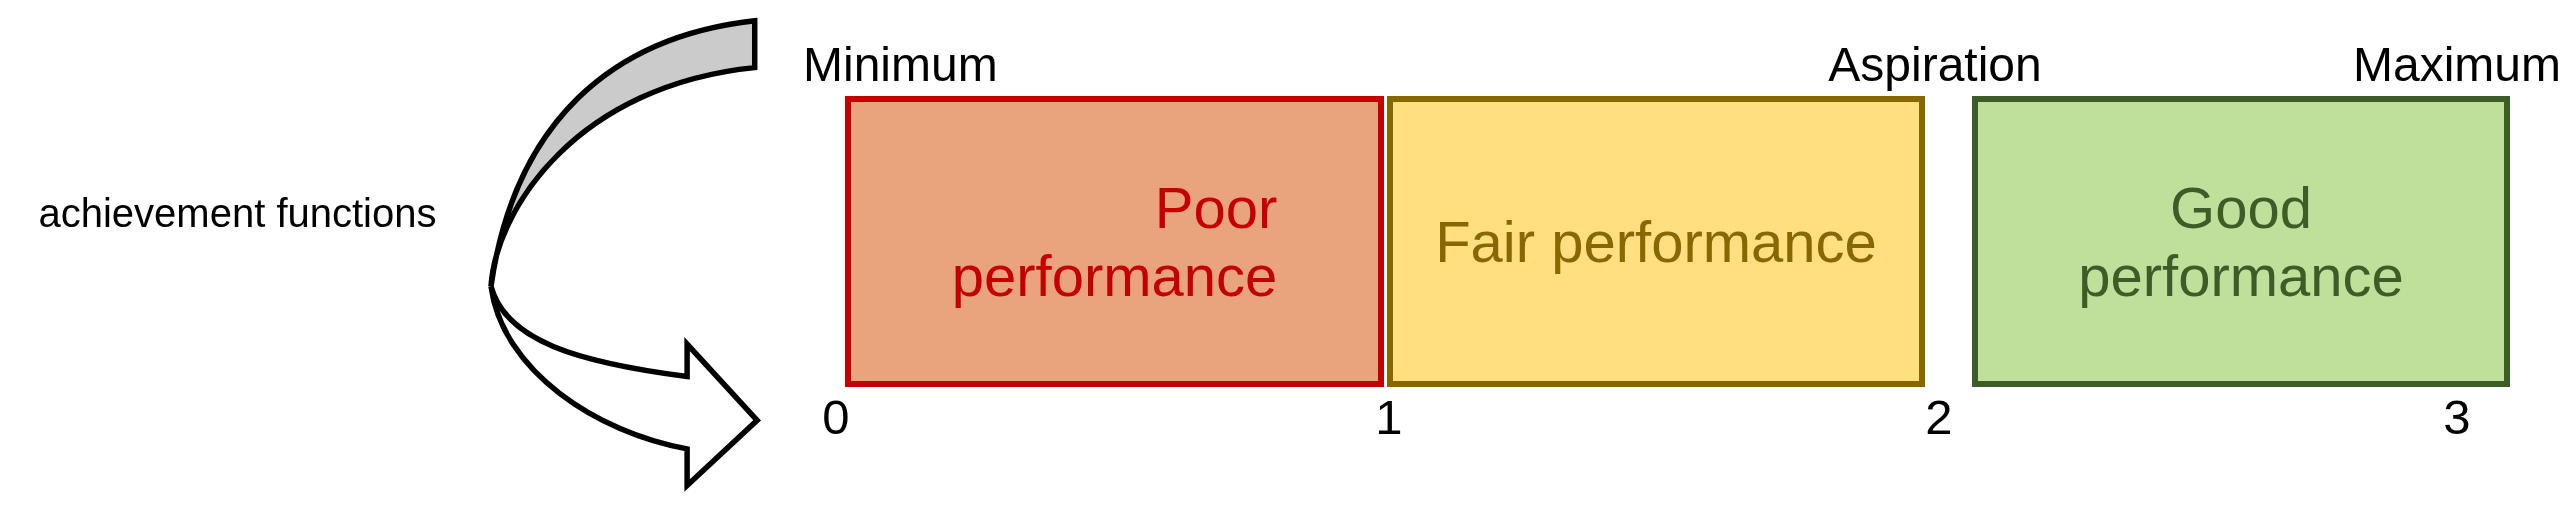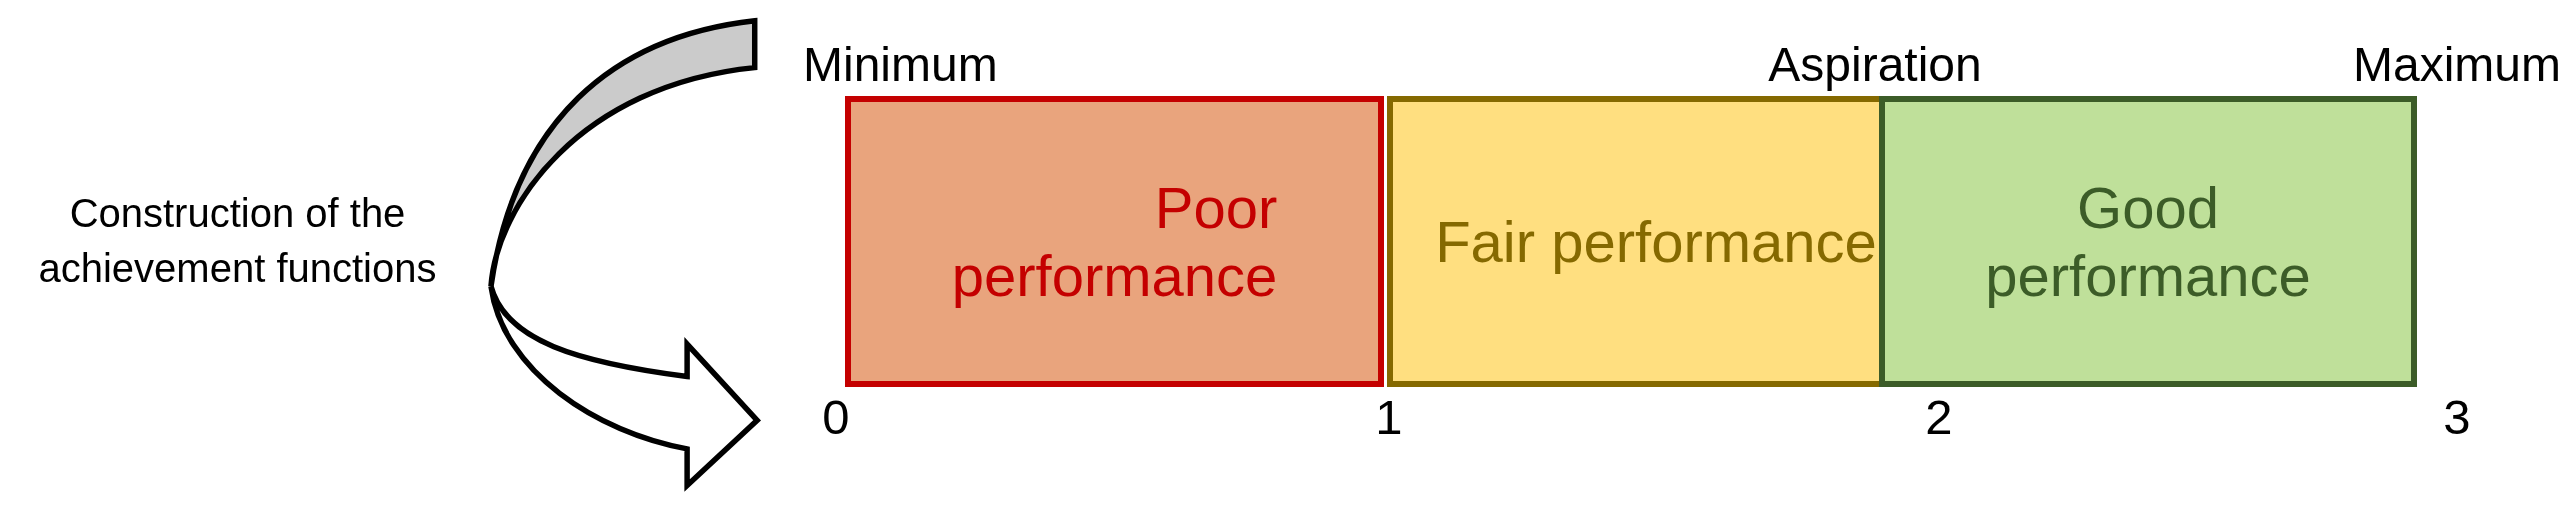--- a/index.html
+++ b/index.html
@@ -72,43 +72,42 @@
     border-color: var(--poor-border, #C40000);
   }
   .box-poor .box-text { color: var(--poor-text, #C40000); text-align: right; }
   .box-fair {
     left: 1387px; width: 538px;
     background: var(--fair-fill, #FFDF80);
     border-color: var(--fair-border, #856900);
   }
   .box-fair .box-text { color: var(--fair-text, #856900); }
   .box-good {
-    left: 1879px; width: 538px;
+    left: 1972px; width: 538px;
     background: var(--good-fill, #BFE09A);
     border-color: var(--good-border, #3C5C28);
   }
   .box-good .box-text { color: var(--good-text, #3C5C28); }
 </style>
 </head>
 <body>
 
 <div class="canvas">
 
   <div class="caption">
-    <div>Construction of the</div>
     <div>achievement functions</div>
   </div>
 
   <svg class="arrow-svg" viewBox="0 0 4229 834" aria-hidden="true">
     <path d="M 1239 34 C 1005 60 845 200 806 470 C 815 340 950 140 1239 111 Z" style="fill: var(--arrow-top-fill, #CBCBCB); stroke: var(--outline, #000000); stroke-width: 9; stroke-linejoin: miter;"></path>
     <path d="M 806 470 C 830 560 950 595 1128 618 L 1128 565 L 1243 690 L 1128 797 L 1128 737 C 980 710 825 610 806 470 Z" style="fill: var(--arrow-bottom-fill, #FFFFFF); stroke: var(--outline, #000000); stroke-width: 9; stroke-linejoin: miter;"></path>
   </svg>
 
   <div class="tick-label" style="left:803px">Minimum</div>
-  <div class="tick-label centered" style="left:1875px">Aspiration</div>
+  <div class="tick-label centered" style="left:1935px">Aspiration</div>
   <div class="tick-label centered" style="left:2457px">Maximum</div>
 
   <div class="box box-poor">
     <div class="box-text">Poor
 performance</div>
   </div>
   <div class="box box-fair">
     <div class="box-text">Fair performance</div>
   </div>
   <div class="box box-good">

